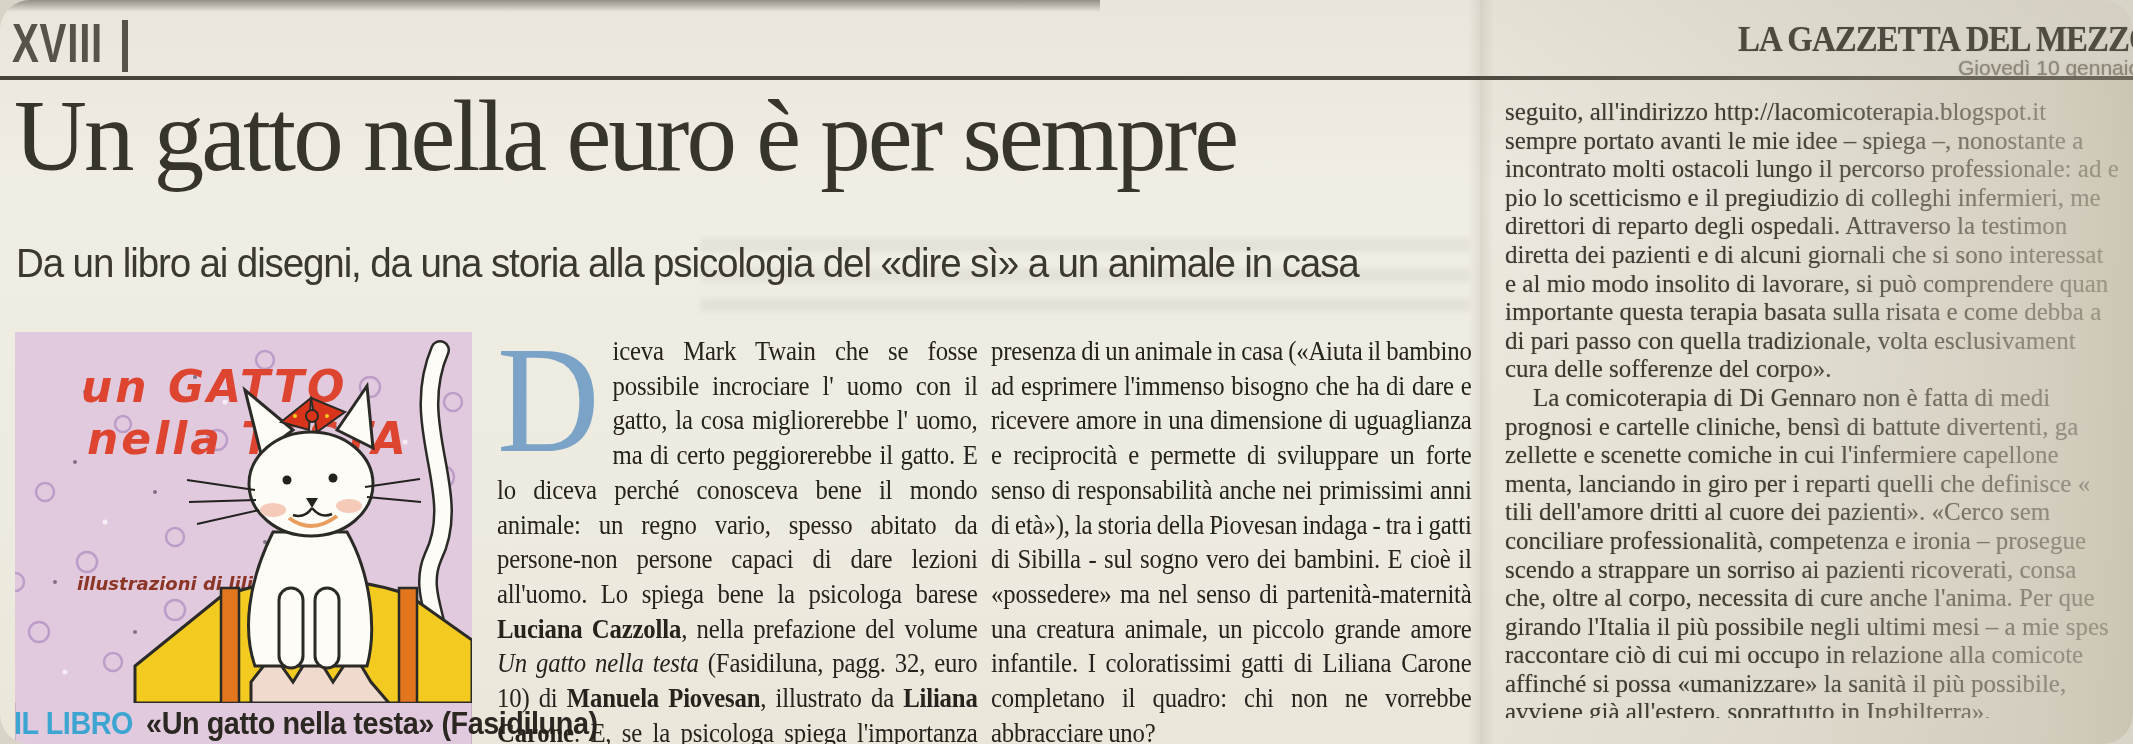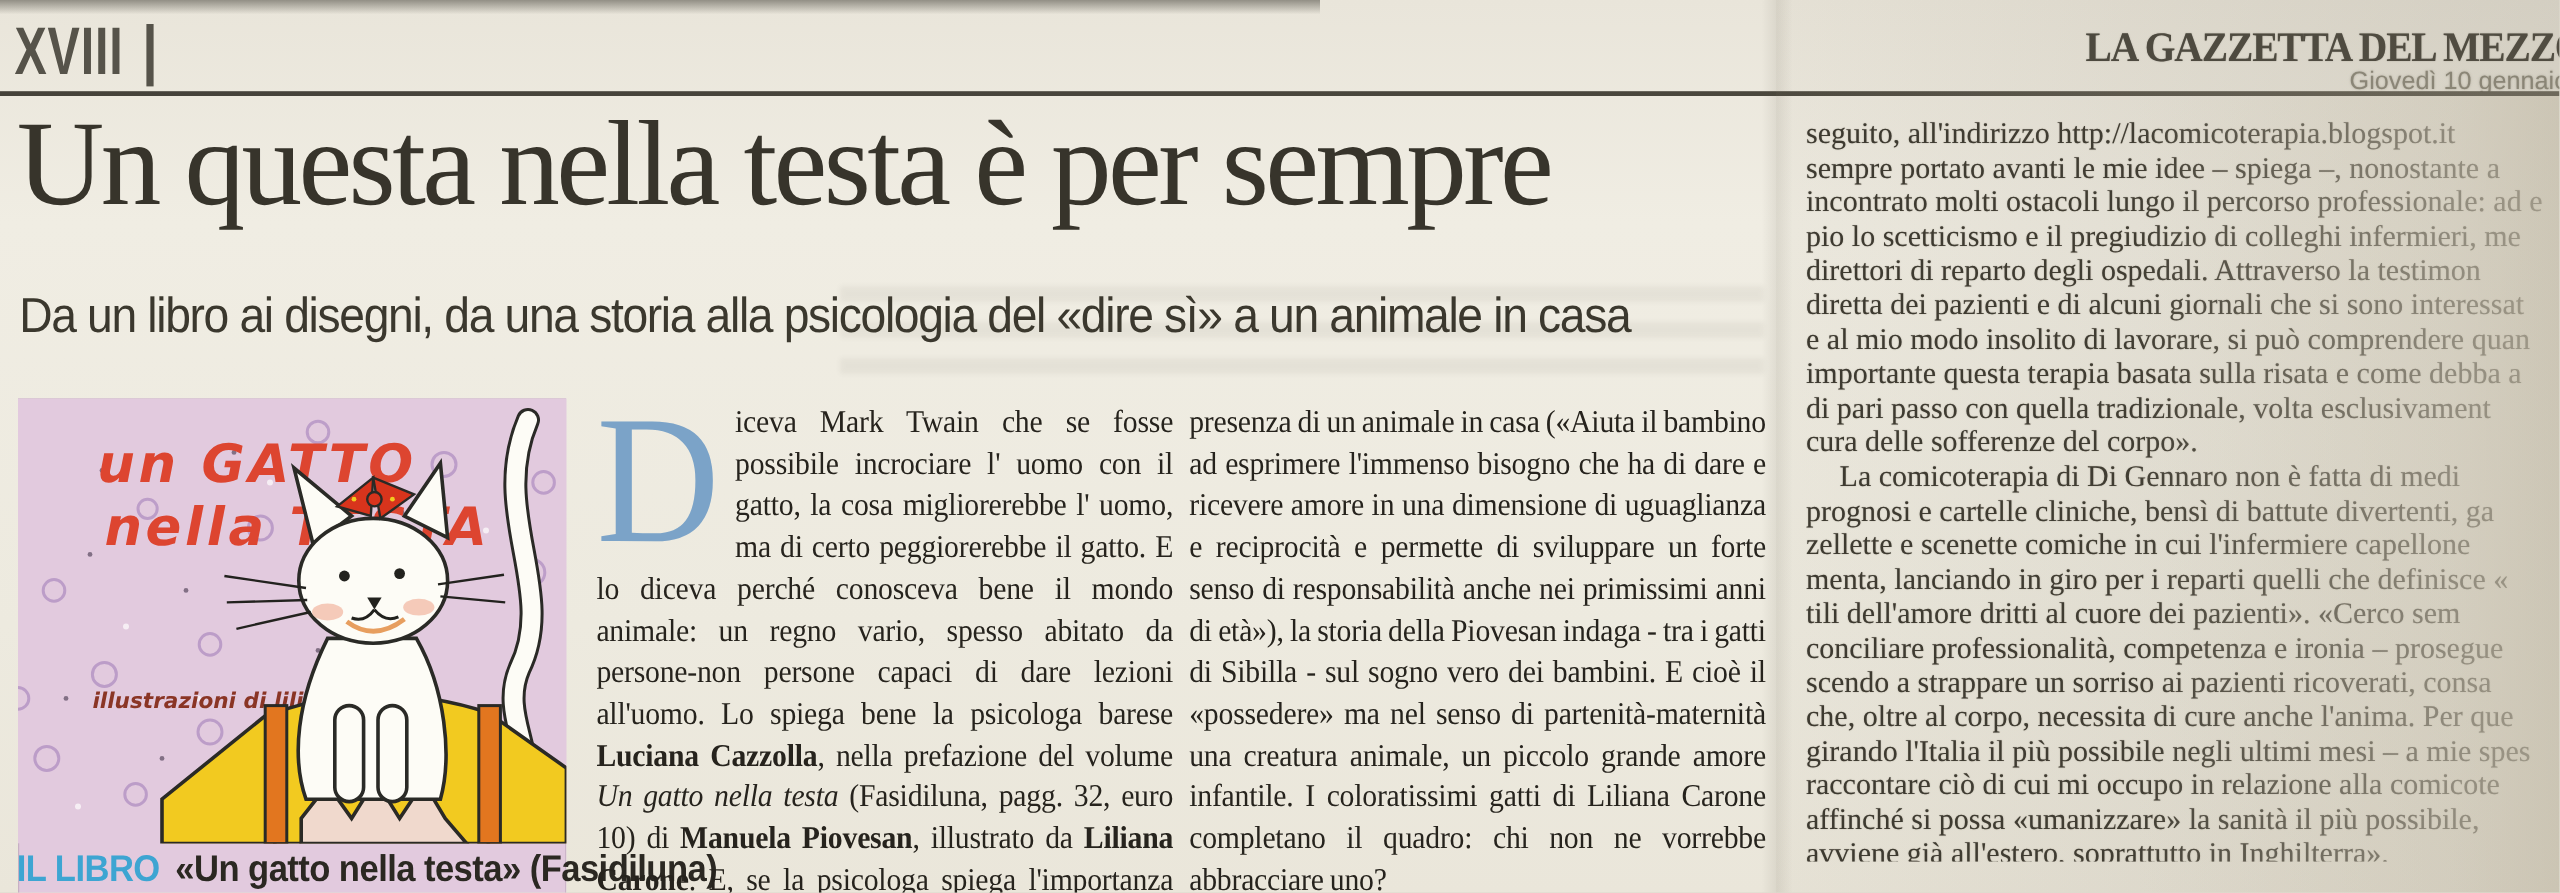--- a/index.html
+++ b/index.html
@@ -1,18 +1,18 @@
 <!DOCTYPE html>
 <html><head>
 <meta charset="utf-8">
 <style>
   html,body{margin:0;padding:0;background:#d8d4c8;}
   #page{position:relative;width:2133px;height:744px;overflow:hidden;
         background:linear-gradient(180deg,#e9e5da 0%,#f0ede3 25%,#edeadf 70%,#eae6da 100%);
-        font-family:"Liberation Serif",serif;color:#27241e;}
+        font-family:"Liberation Serif",serif;color:#27241e;border-radius:30px;}
   
   .shade-top{position:absolute;left:0;top:0;width:1100px;height:12px;
              background:linear-gradient(180deg,rgba(40,38,30,.45),rgba(40,38,30,0));pointer-events:none;}
   .shade-right-page{position:absolute;left:1480px;top:0;width:653px;height:744px;
              background:linear-gradient(90deg,rgba(150,140,118,.05),rgba(125,116,96,.20));pointer-events:none;}
   .fold{position:absolute;left:1468px;top:0;width:26px;height:744px;
         background:linear-gradient(90deg,rgba(0,0,0,0),rgba(80,75,60,.10),rgba(0,0,0,0));pointer-events:none;}
   .ghost{position:absolute;left:700px;top:238px;width:770px;height:86px;opacity:.06;filter:blur(2px);
          background:repeating-linear-gradient(180deg,#4a463a 0 14px,transparent 14px 30px);pointer-events:none;}
 
@@ -69,21 +69,21 @@
   <div class="shade-top"></div>
 
   <div class="pagenum">
     <span class="roman">XVIII</span>
     <span class="bar"></span>
   </div>
   <div class="masthead">LA GAZZETTA DEL MEZZOGIORNO</div>
   <div class="dateline">Giovedì 10 gennaio</div>
   <div class="headrule"></div>
 
-  <div class="title">Un questa nella testa è per sempre</div>
+  <div class="title">Un gatto nella euro è per sempre</div>
   <div class="subtitle">Da un libro ai disegni, da una storia alla psicologia del «dire sì» a un animale in casa</div>
   <div class="ghost"></div>
 
   <div class="illustration">
     <svg width="457" height="371" viewBox="0 0 457 371">
       <rect x="0" y="0" width="457" height="371" fill="#e2cade"></rect>
 
       <g stroke="#a986bd" fill="none" stroke-width="2.5" opacity="0.65">
         <circle cx="250" cy="28" r="9"></circle>
           <circle cx="355" cy="55" r="10"></circle>

